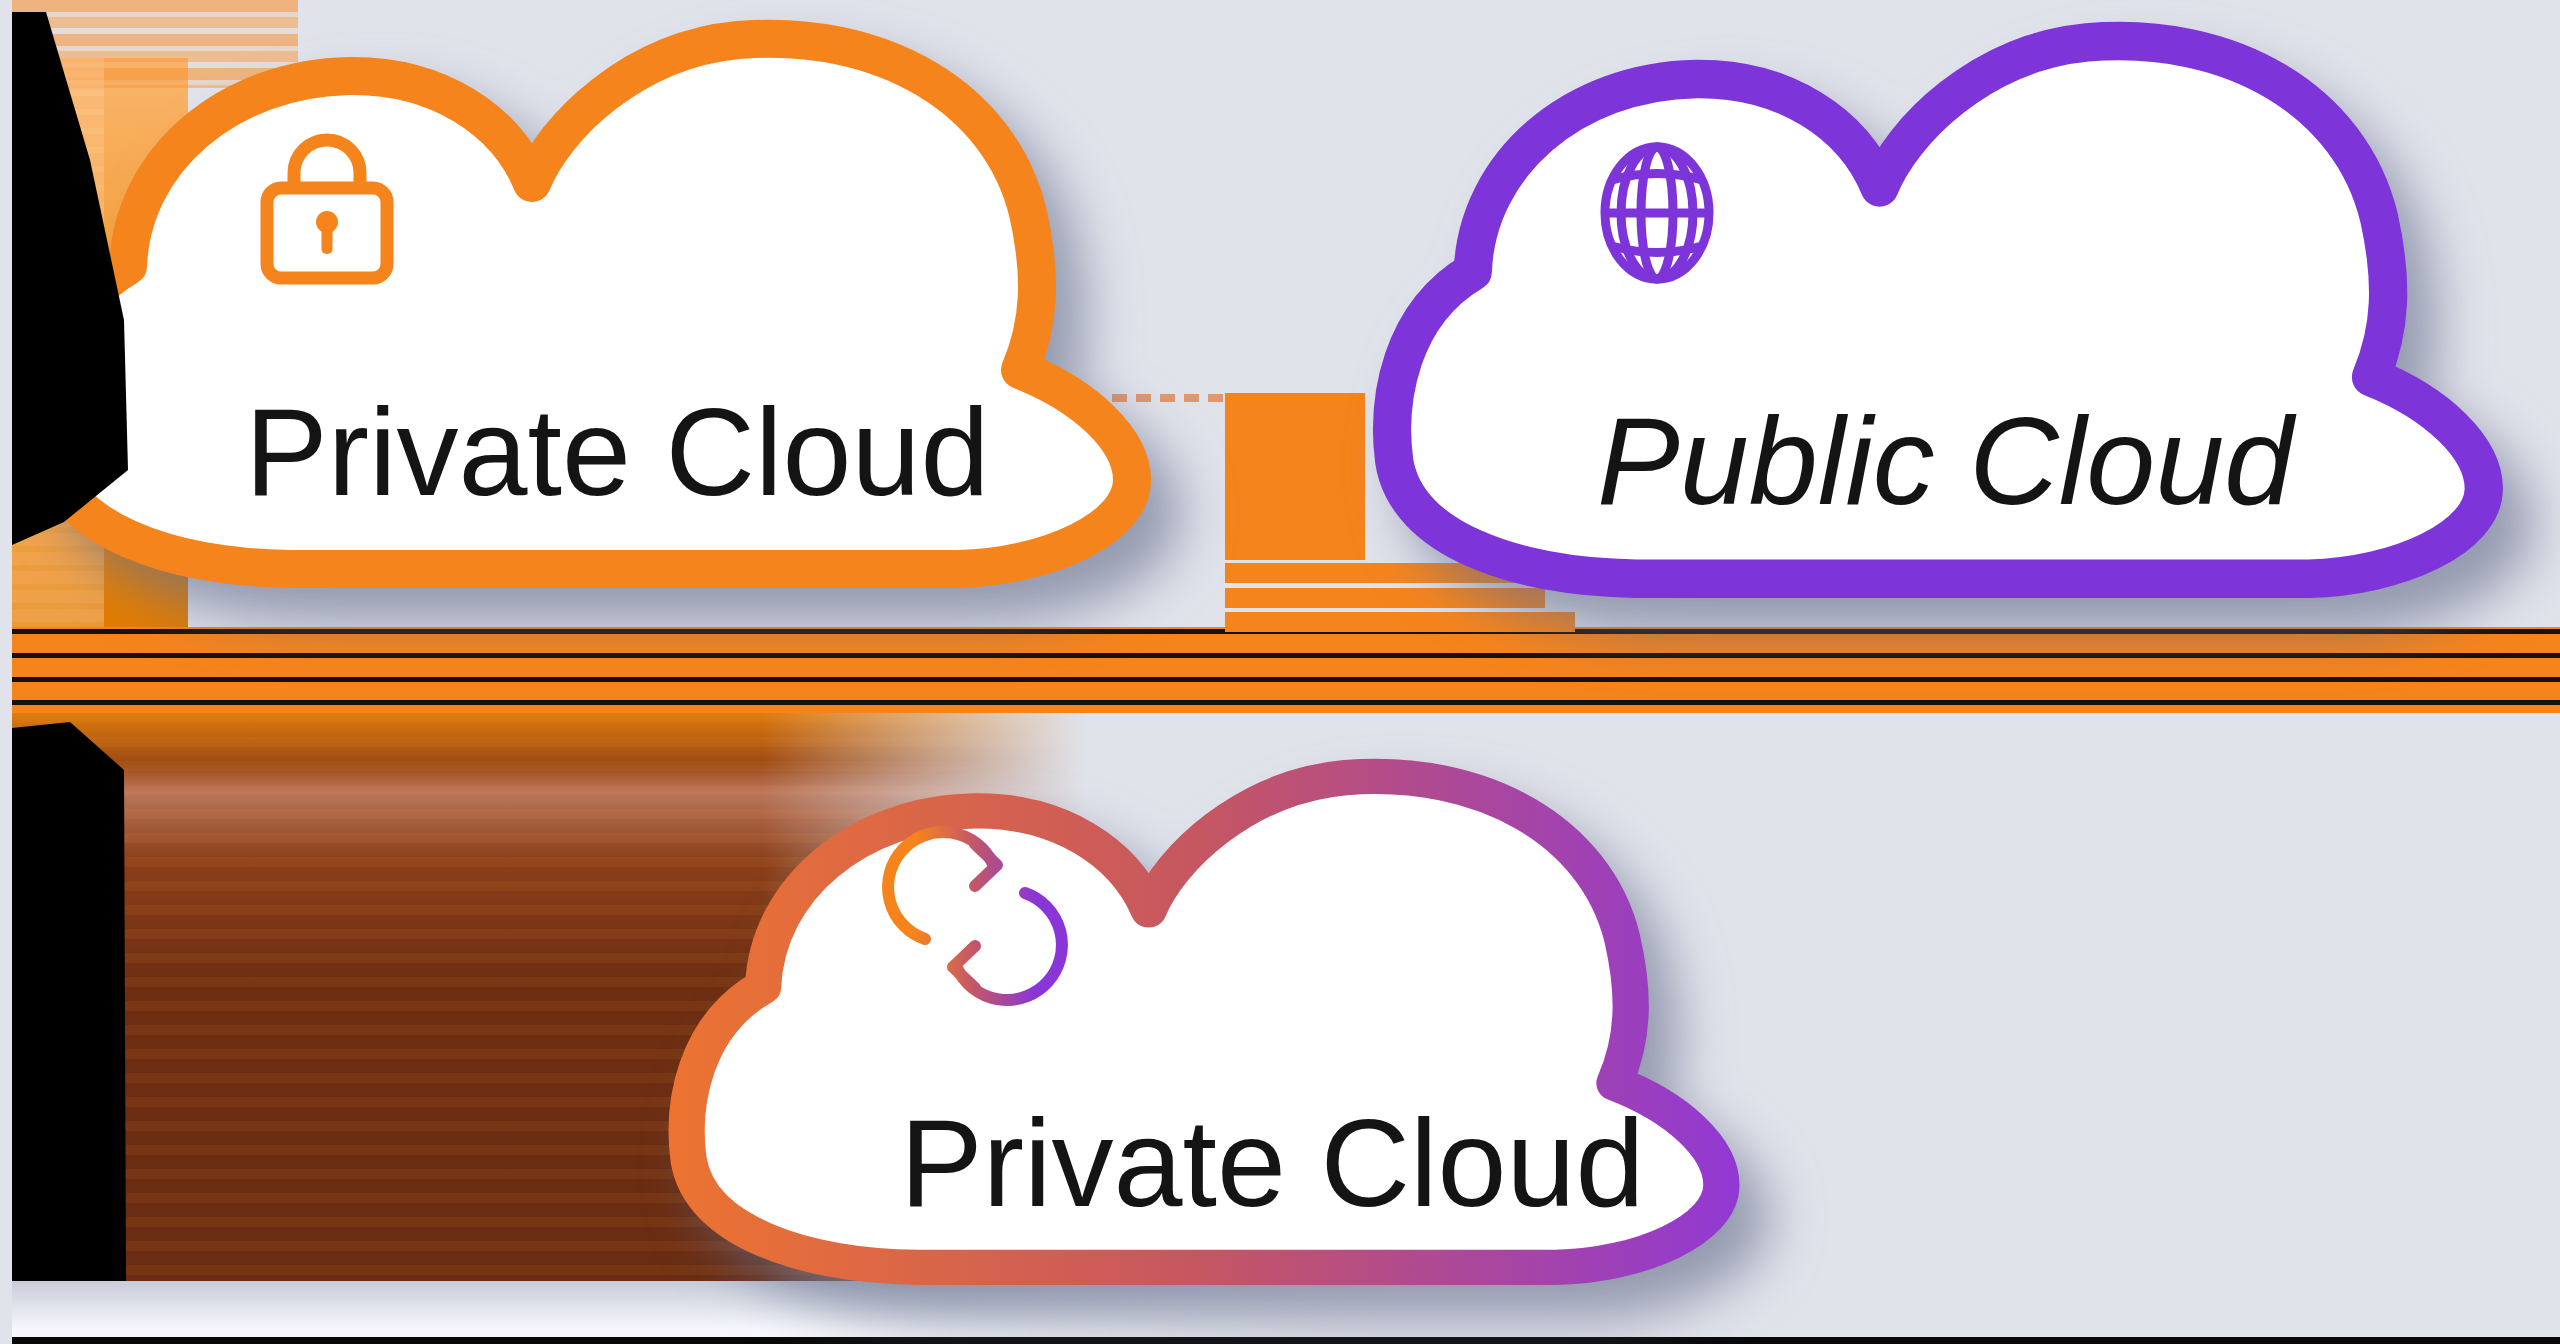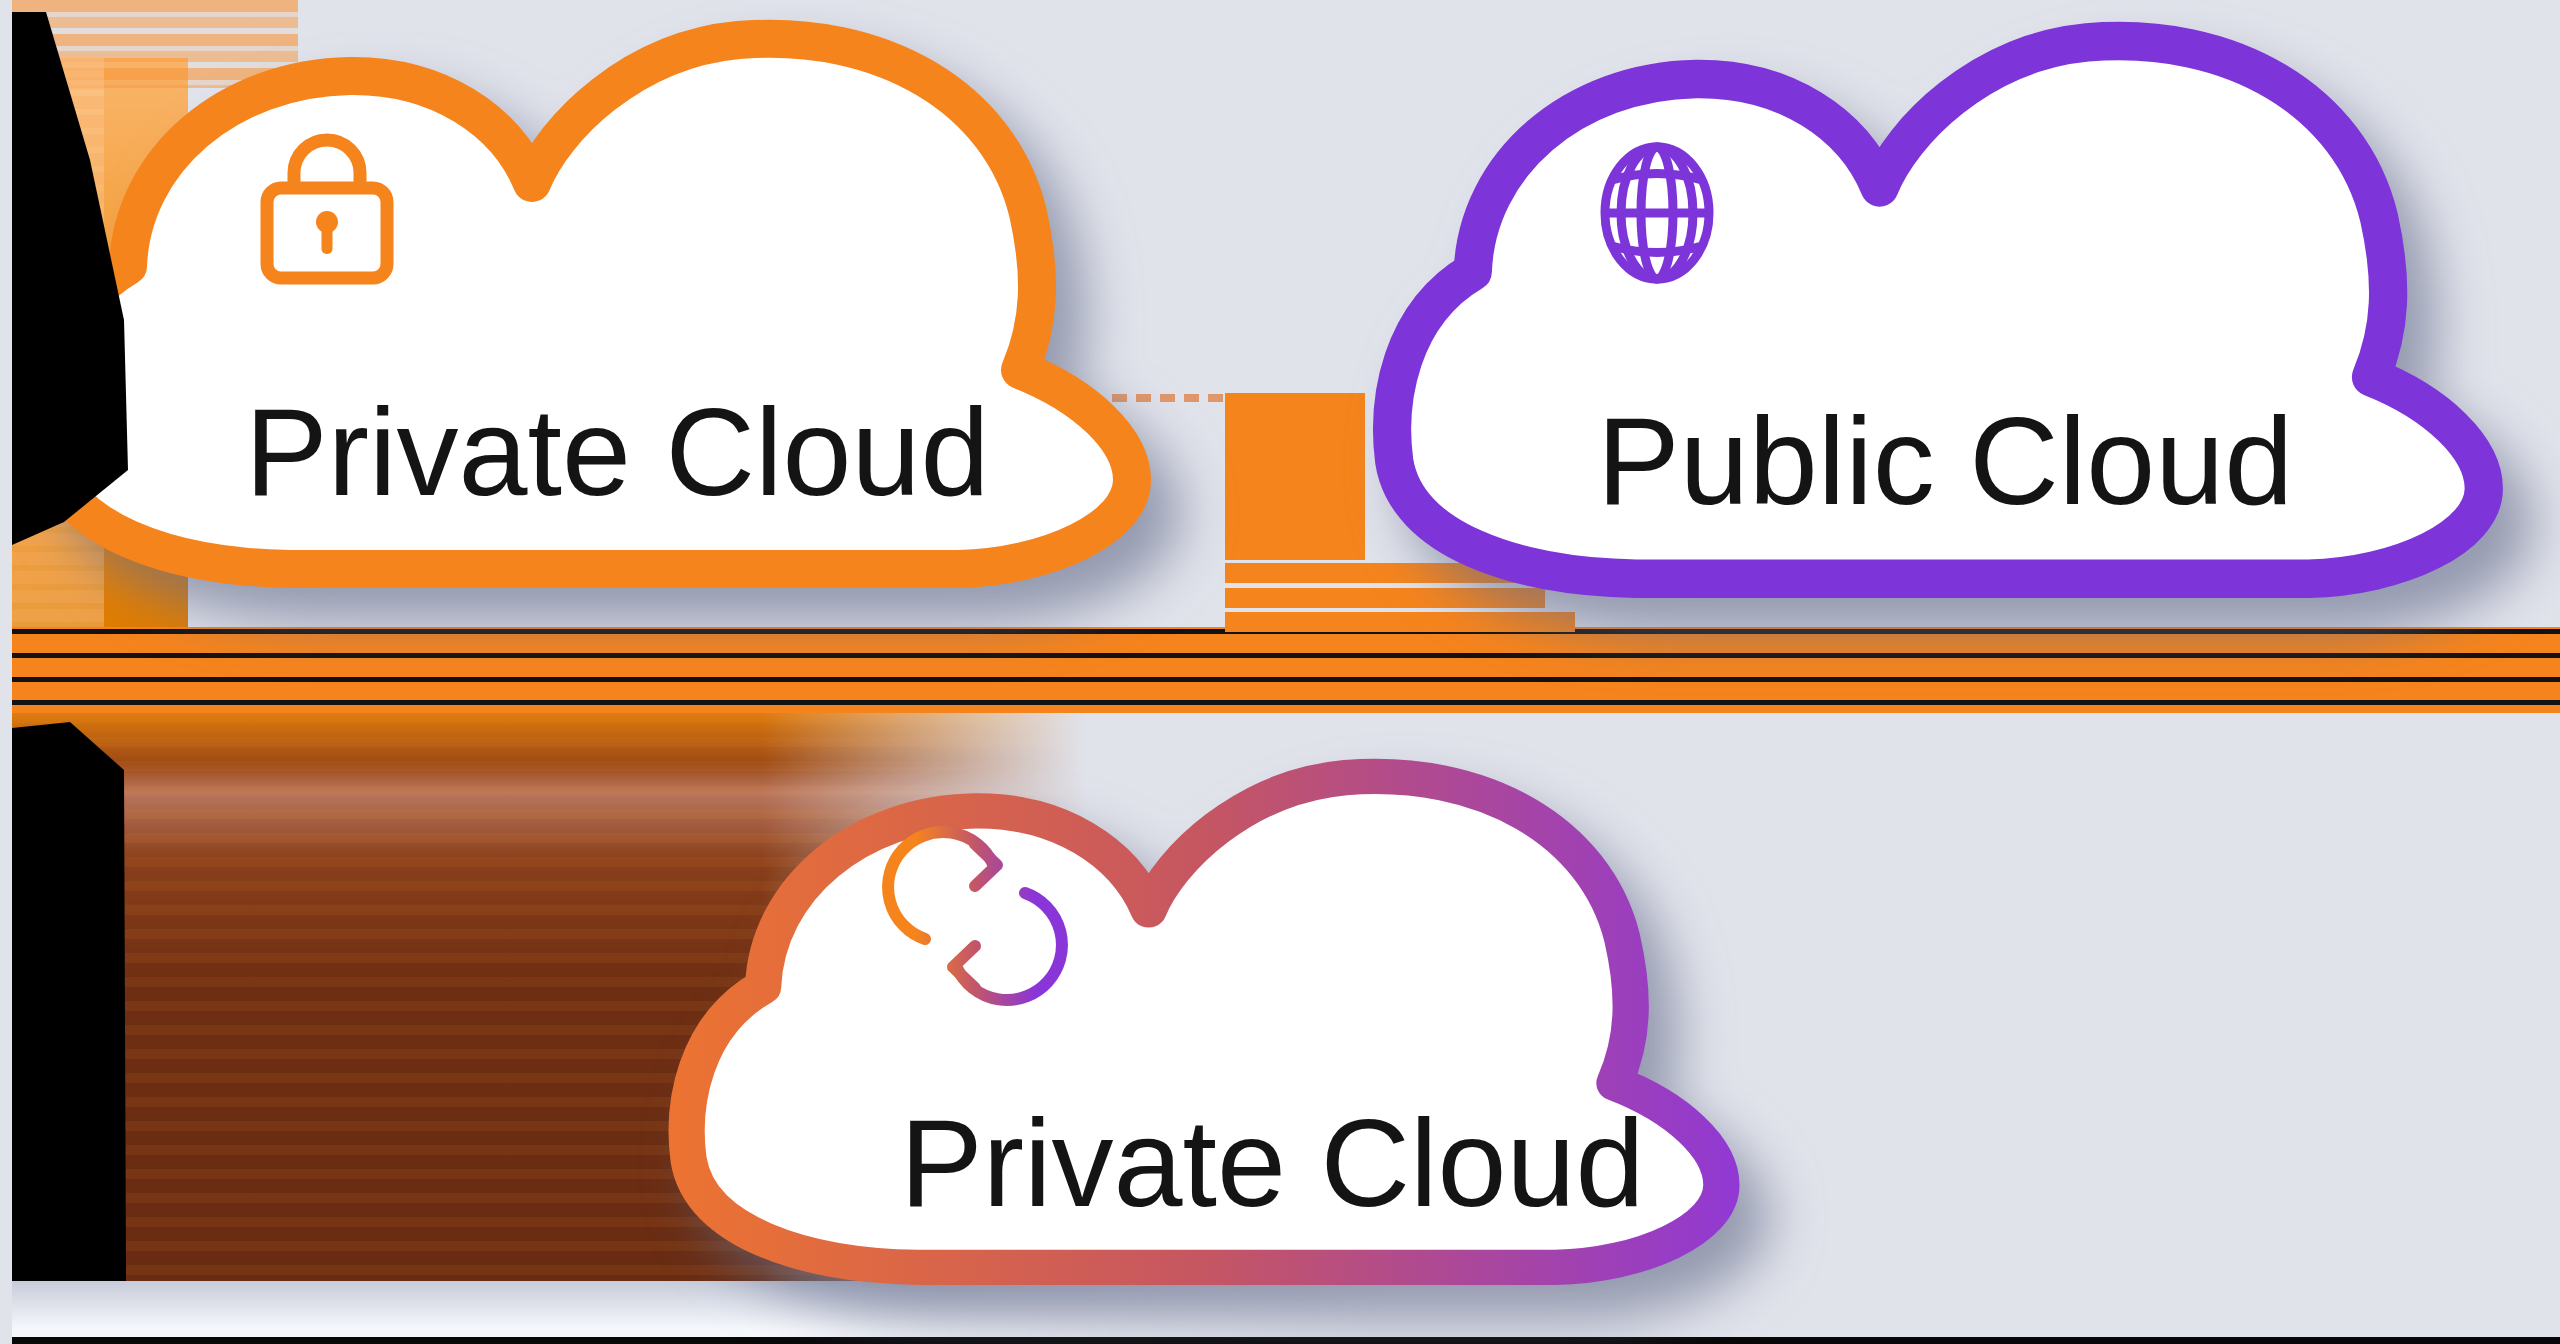--- a/index.html
+++ b/index.html
@@ -91,21 +91,21 @@
   .icon-globe{left:1583px;top:137px;}
   .icon-sync{left:885px;top:838px;}
 
   
   .cloud-label{
     position:absolute;width:640px;text-align:center;
     font-size:124px;font-weight:500;color:#141414;letter-spacing:0;
     font-family:"Liberation Sans","DejaVu Sans",sans-serif;white-space:nowrap;
   }
   .label-private{left:233px;top:381px;}
-  .label-public{left:1585px;top:390px;}
+  .label-public{left:1585px;top:390px;font-style:italic;}
   .label-hybrid{left:888px;top:1092px;}
 </style>
 </head>
 <body>
 
 <div class="stage">
 
   <div class="left-orange"></div>
   <div class="top-stripes"></div>
   <div class="left-stripes"></div>

